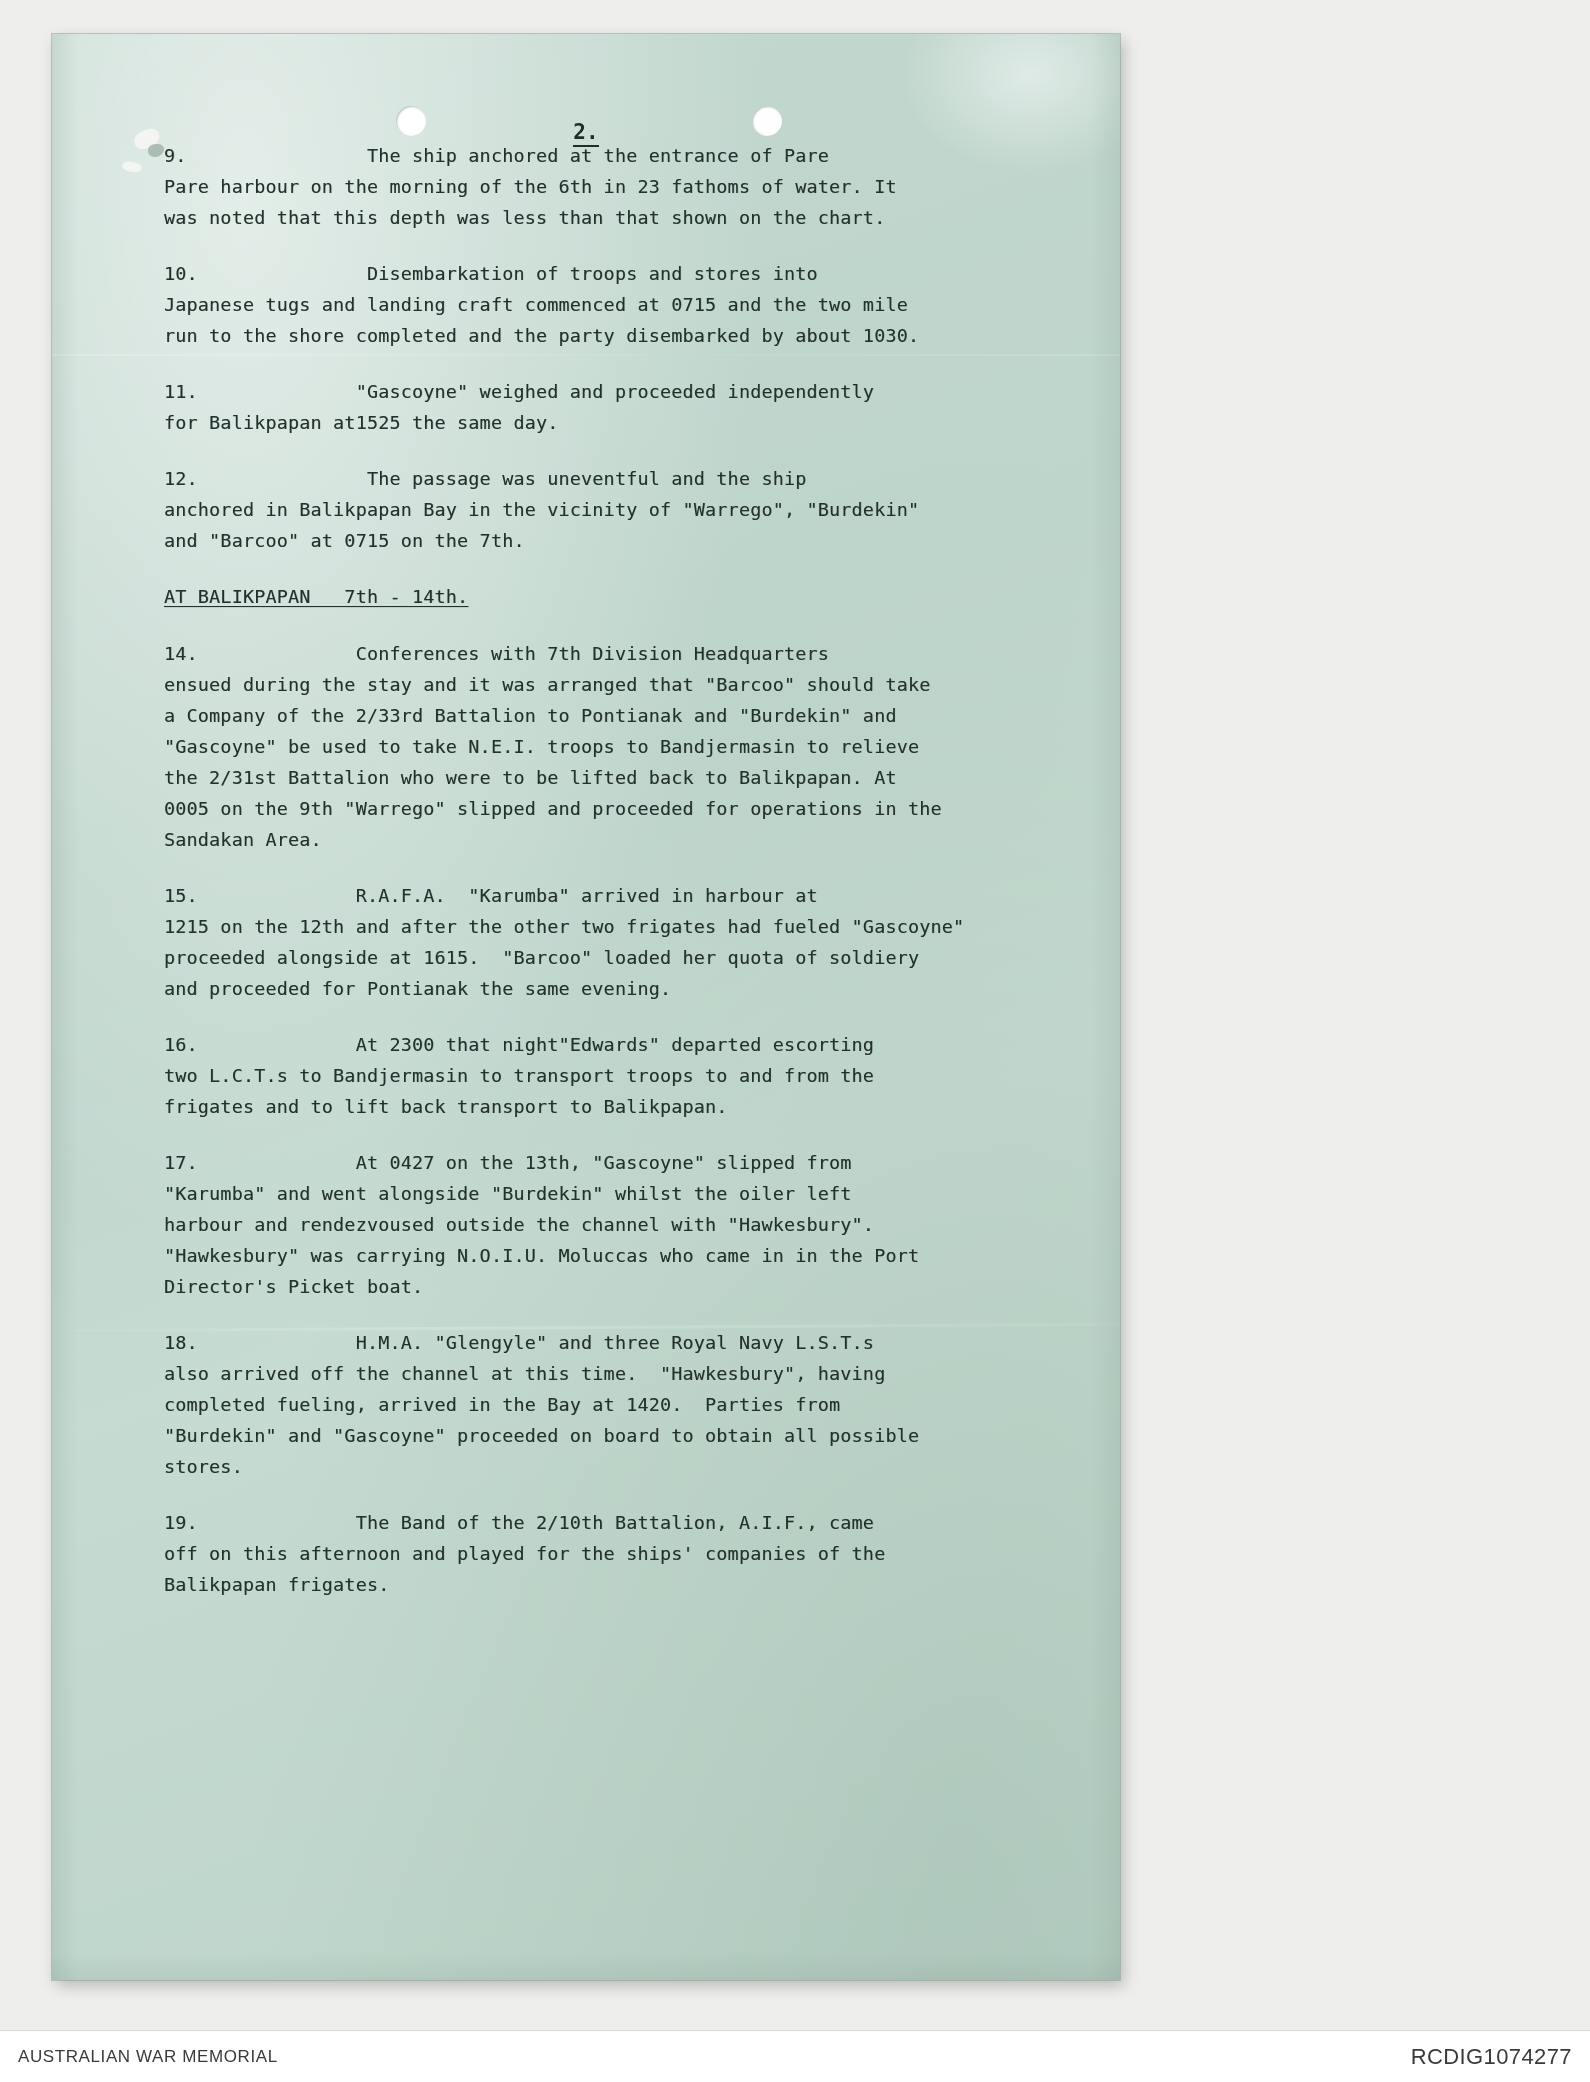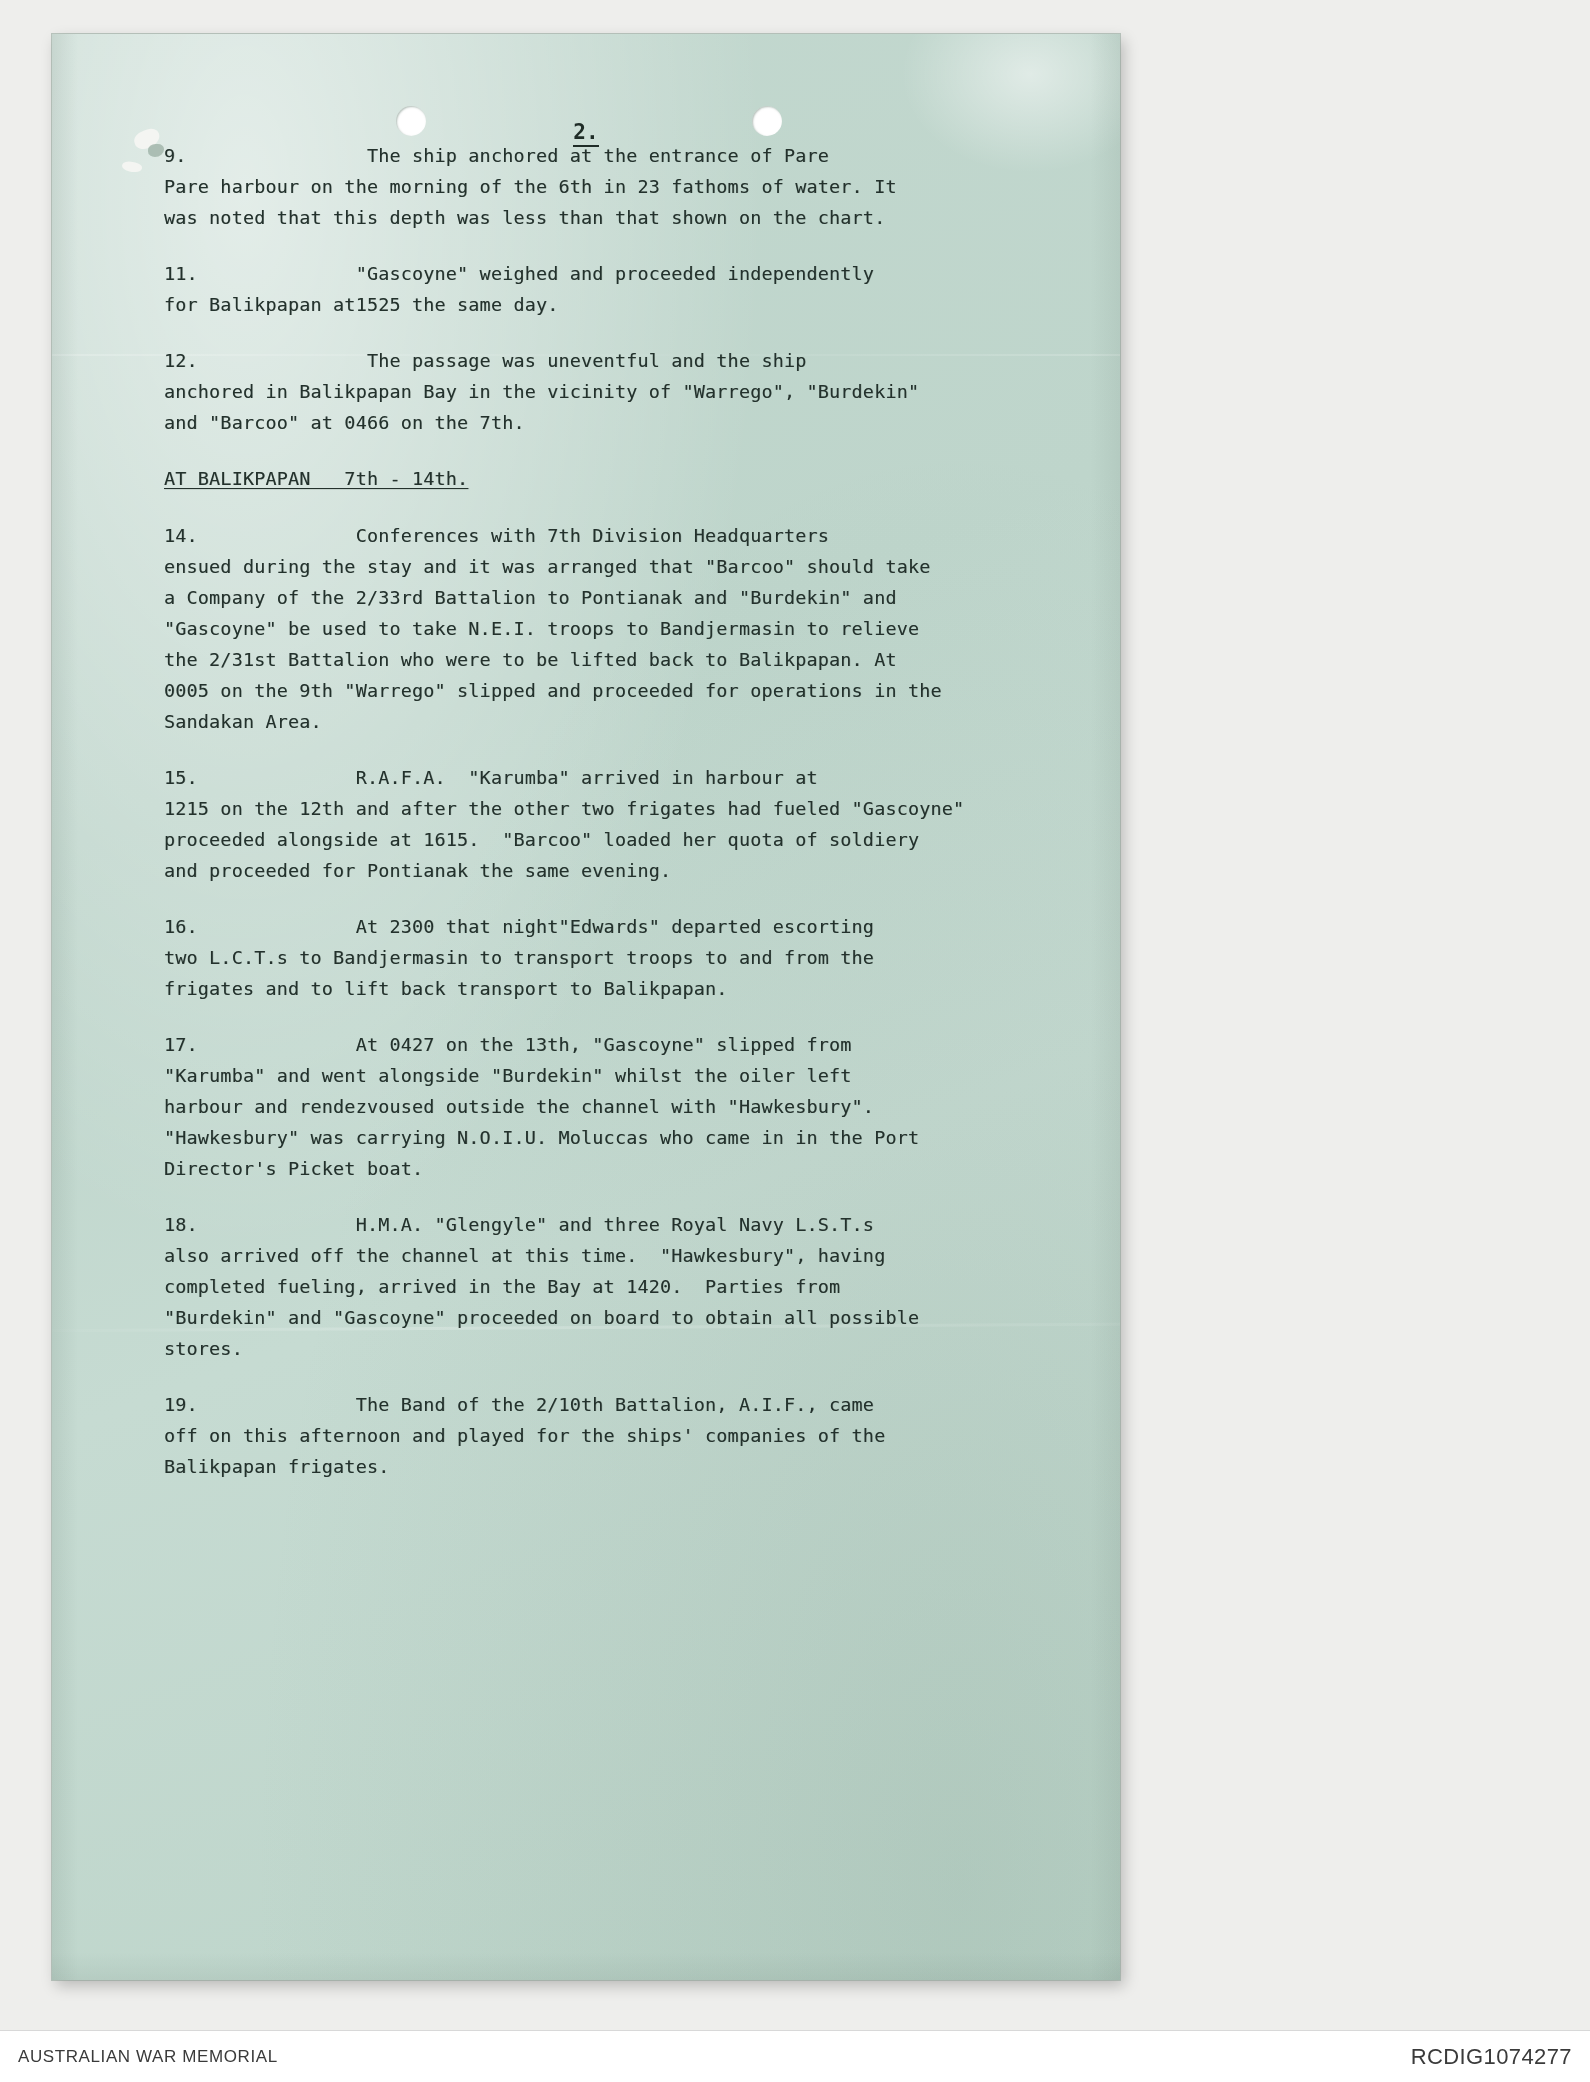--- a/index.html
+++ b/index.html
@@ -183,25 +183,28 @@
     <div class="fleck" id="fleck-c"></div>
 
     <div id="page-number">
       <span>2.</span>
     </div>
 
     <div id="typed">
       <p class="para">9.                The ship anchored at the entrance of Pare
 Pare harbour on the morning of the 6th in 23 fathoms of water. It
 was noted that this depth was less than that shown on the chart.</p>
+      <p class="para">10.               Disembarkation of troops and stores into
+Japanese tugs and landing craft commenced at 0715 and the two mile
+run to the shore completed and the party disembarked by about 1030.</p>
       <p class="para">11.              "Gascoyne" weighed and proceeded independently
 for Balikpapan at1525 the same day.</p>
       <p class="para">12.               The passage was uneventful and the ship
 anchored in Balikpapan Bay in the vicinity of "Warrego", "Burdekin"
-and "Barcoo" at 0466 on the 7th.</p>
+and "Barcoo" at 0715 on the 7th.</p>
 
       <p class="section-head">AT BALIKPAPAN   7th - 14th.</p>
 
       <p class="para">14.              Conferences with 7th Division Headquarters
 ensued during the stay and it was arranged that "Barcoo" should take
 a Company of the 2/33rd Battalion to Pontianak and "Burdekin" and
 "Gascoyne" be used to take N.E.I. troops to Bandjermasin to relieve
 the 2/31st Battalion who were to be lifted back to Balikpapan. At
 0005 on the 9th "Warrego" slipped and proceeded for operations in the
 Sandakan Area.</p>

